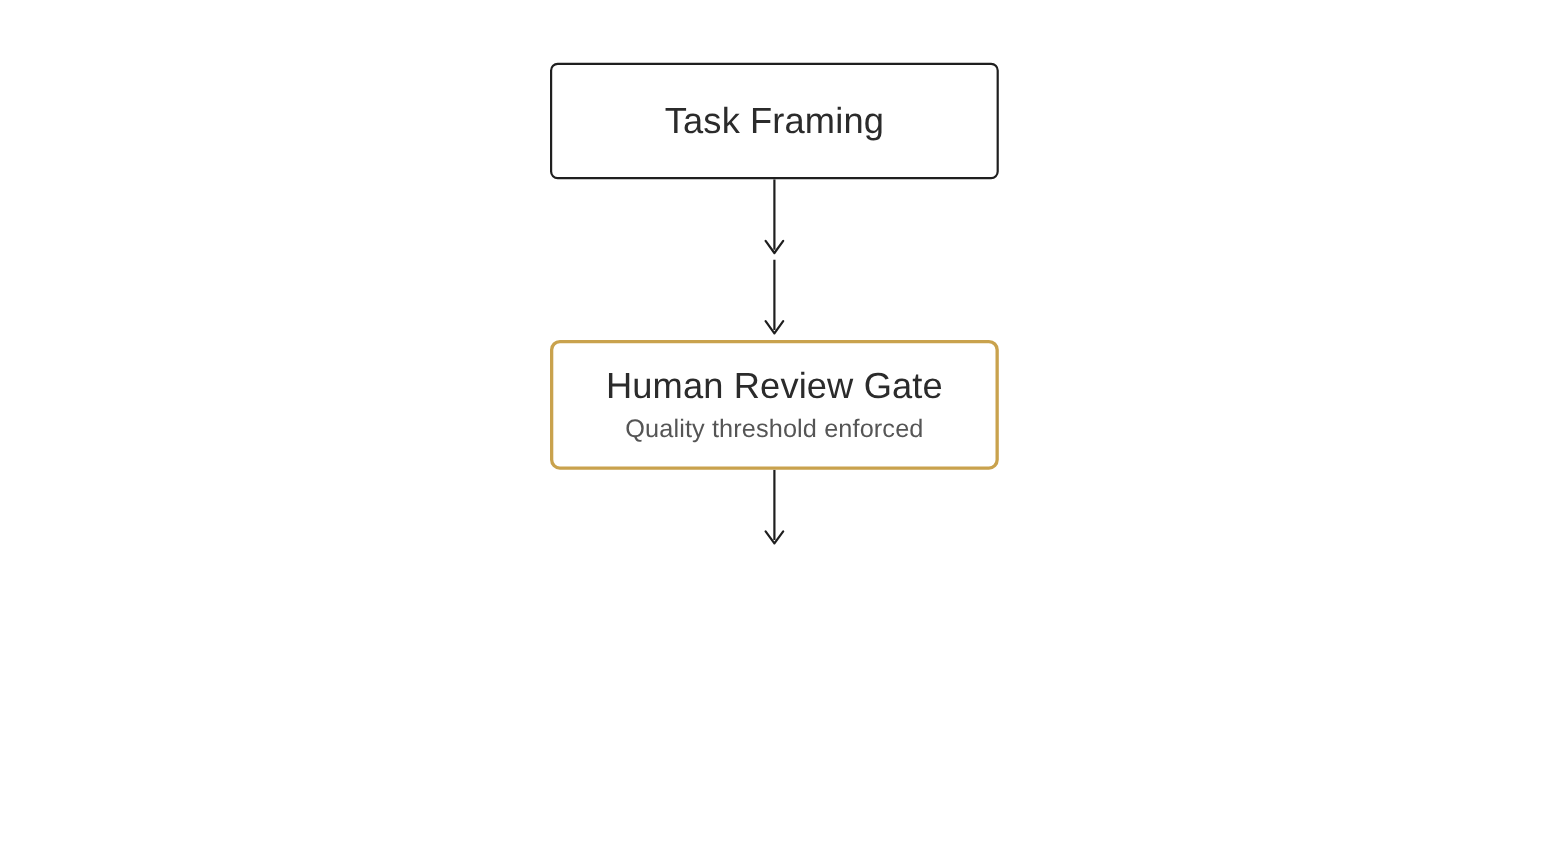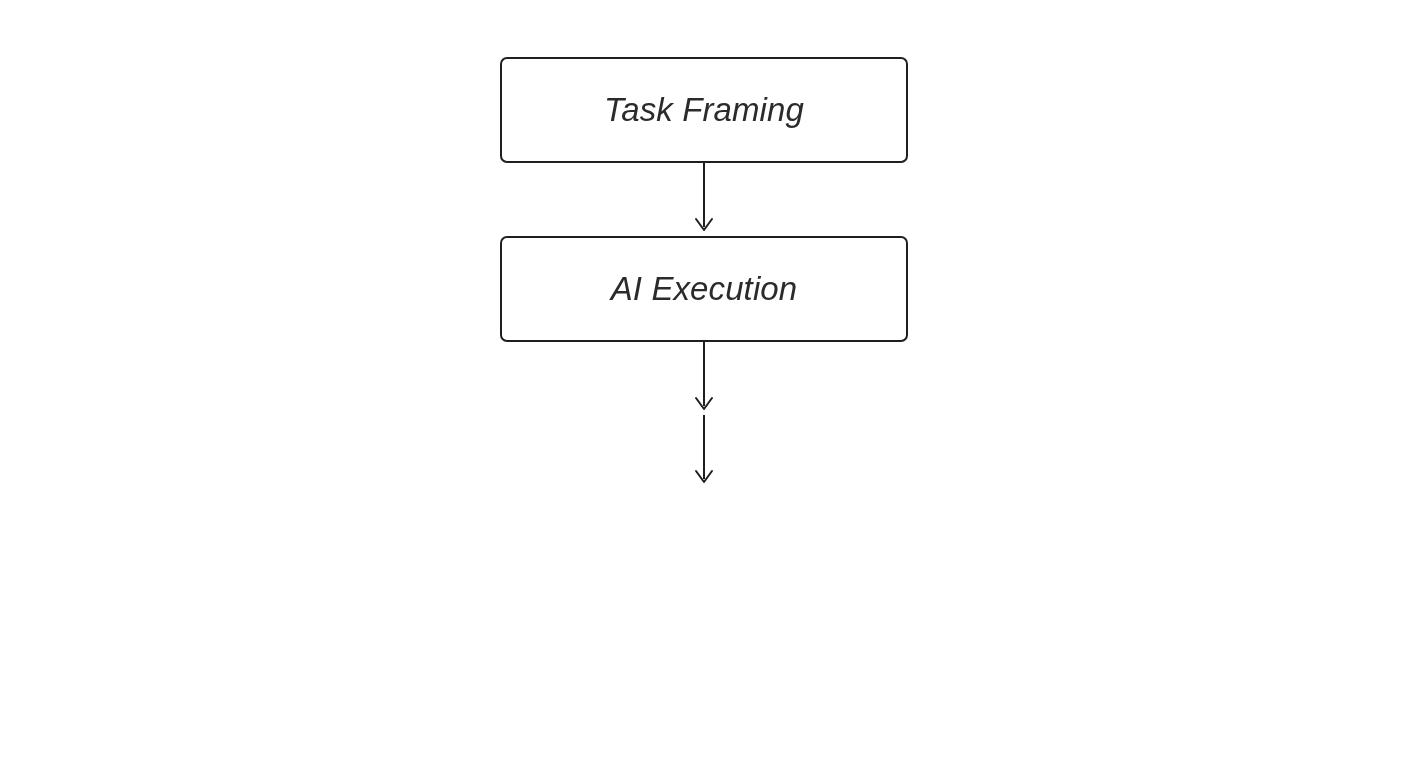--- a/index.html
+++ b/index.html
@@ -34,21 +34,20 @@
     box-sizing: border-box;
     width: 408px;
     background: #ffffff;
     border: 2px solid #1f1f1f;
     border-radius: 7px;
     display: flex;
     flex-direction: column;
     align-items: center;
     justify-content: center;
     text-align: center;
-    font-style: italic;
   }
 
   .node-standard {
     height: 106px;
   }
 
   .node-highlight {
     height: 118px;
     border: 3px solid #c9a24d;
     border-radius: 9px;
@@ -94,31 +93,32 @@
       <div class="node-title">Task Framing</div>
     </div>
 
     <div class="connector">
       <svg viewBox="0 0 408 73" xmlns="http://www.w3.org/2000/svg">
         <line x1="204" y1="0" x2="204" y2="64" stroke="#1f1f1f" stroke-width="2"></line>
         <polyline points="196,56 204,67 212,56" fill="none" stroke="#1f1f1f" stroke-width="2" stroke-linecap="round" stroke-linejoin="round"></polyline>
       </svg>
     </div>
 
-    <div class="node node-standard">
-      <div class="node-title">AI Execution</div>
-    </div>
 
     <div class="connector">
       <svg viewBox="0 0 408 73" xmlns="http://www.w3.org/2000/svg">
         <line x1="204" y1="0" x2="204" y2="64" stroke="#1f1f1f" stroke-width="2"></line>
         <polyline points="196,56 204,67 212,56" fill="none" stroke="#1f1f1f" stroke-width="2" stroke-linecap="round" stroke-linejoin="round"></polyline>
       </svg>
     </div>
 
+    <div class="node node-highlight">
+      <div class="node-title">Human Review Gate</div>
+      <div class="node-subtitle">Quality threshold enforced</div>
+    </div>
 
     <div class="connector">
       <svg viewBox="0 0 408 73" xmlns="http://www.w3.org/2000/svg">
         <line x1="204" y1="0" x2="204" y2="64" stroke="#1f1f1f" stroke-width="2"></line>
         <polyline points="196,56 204,67 212,56" fill="none" stroke="#1f1f1f" stroke-width="2" stroke-linecap="round" stroke-linejoin="round"></polyline>
       </svg>
     </div>
 
 
   </div>

